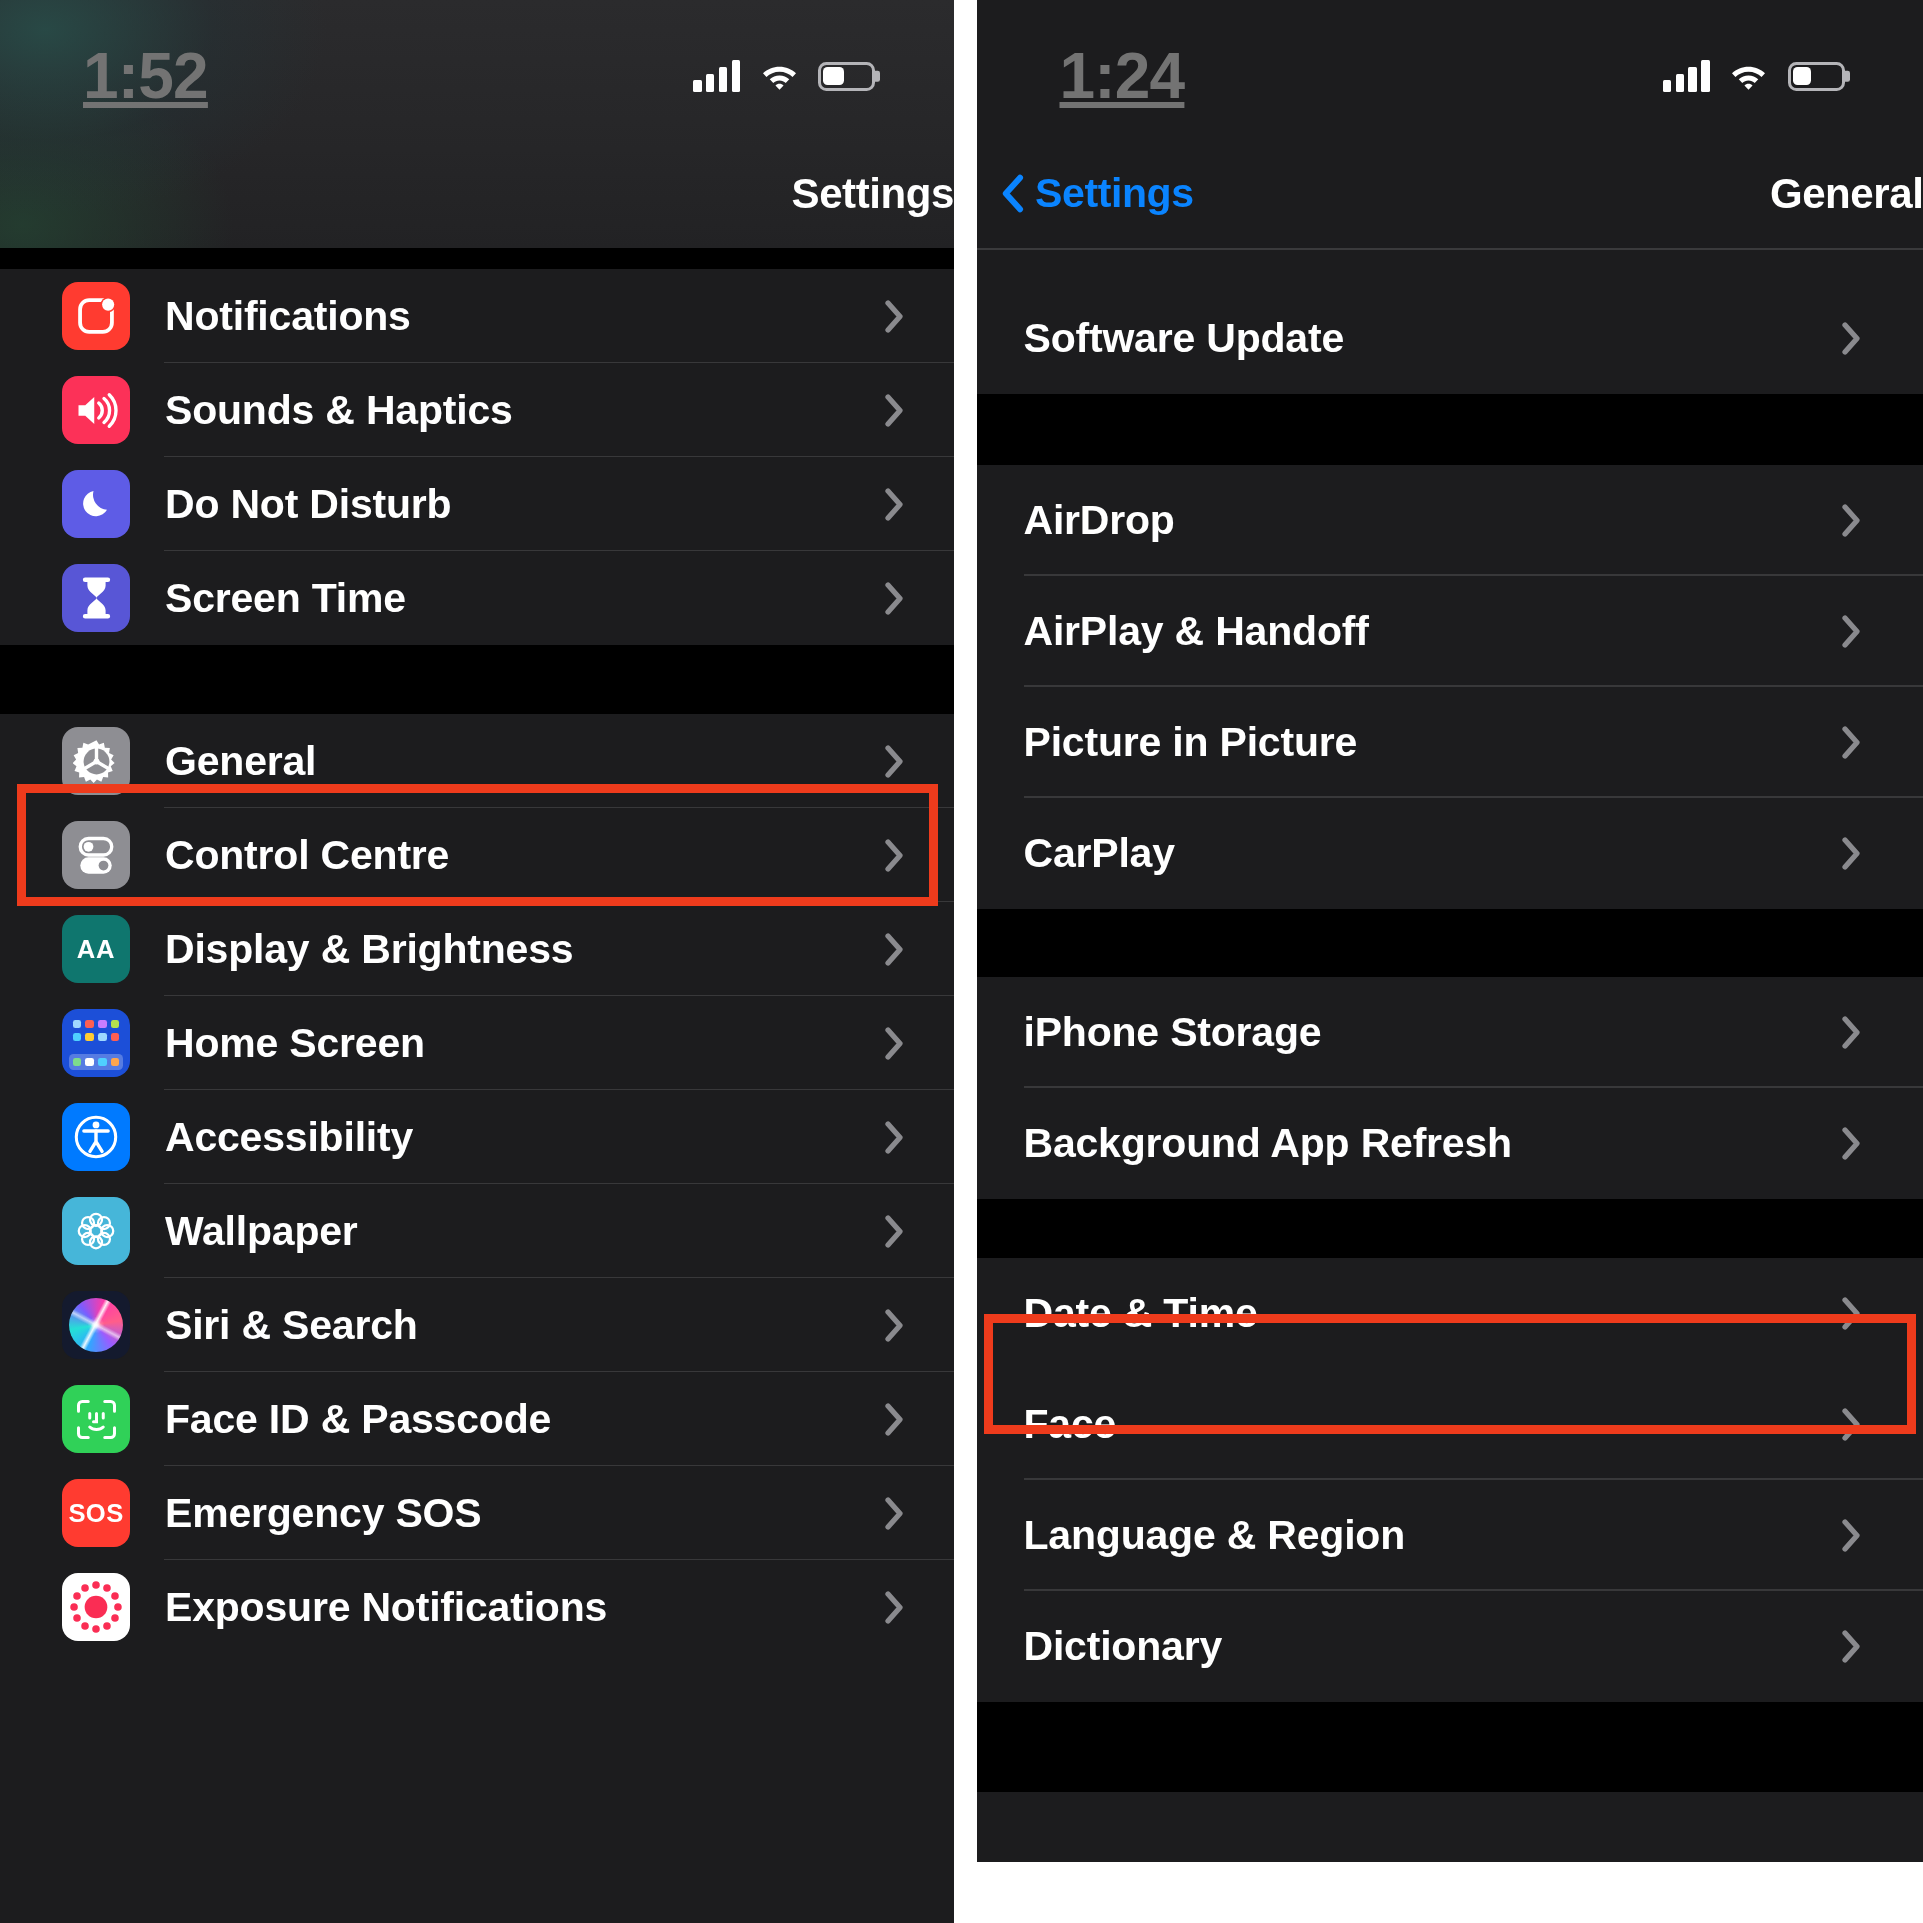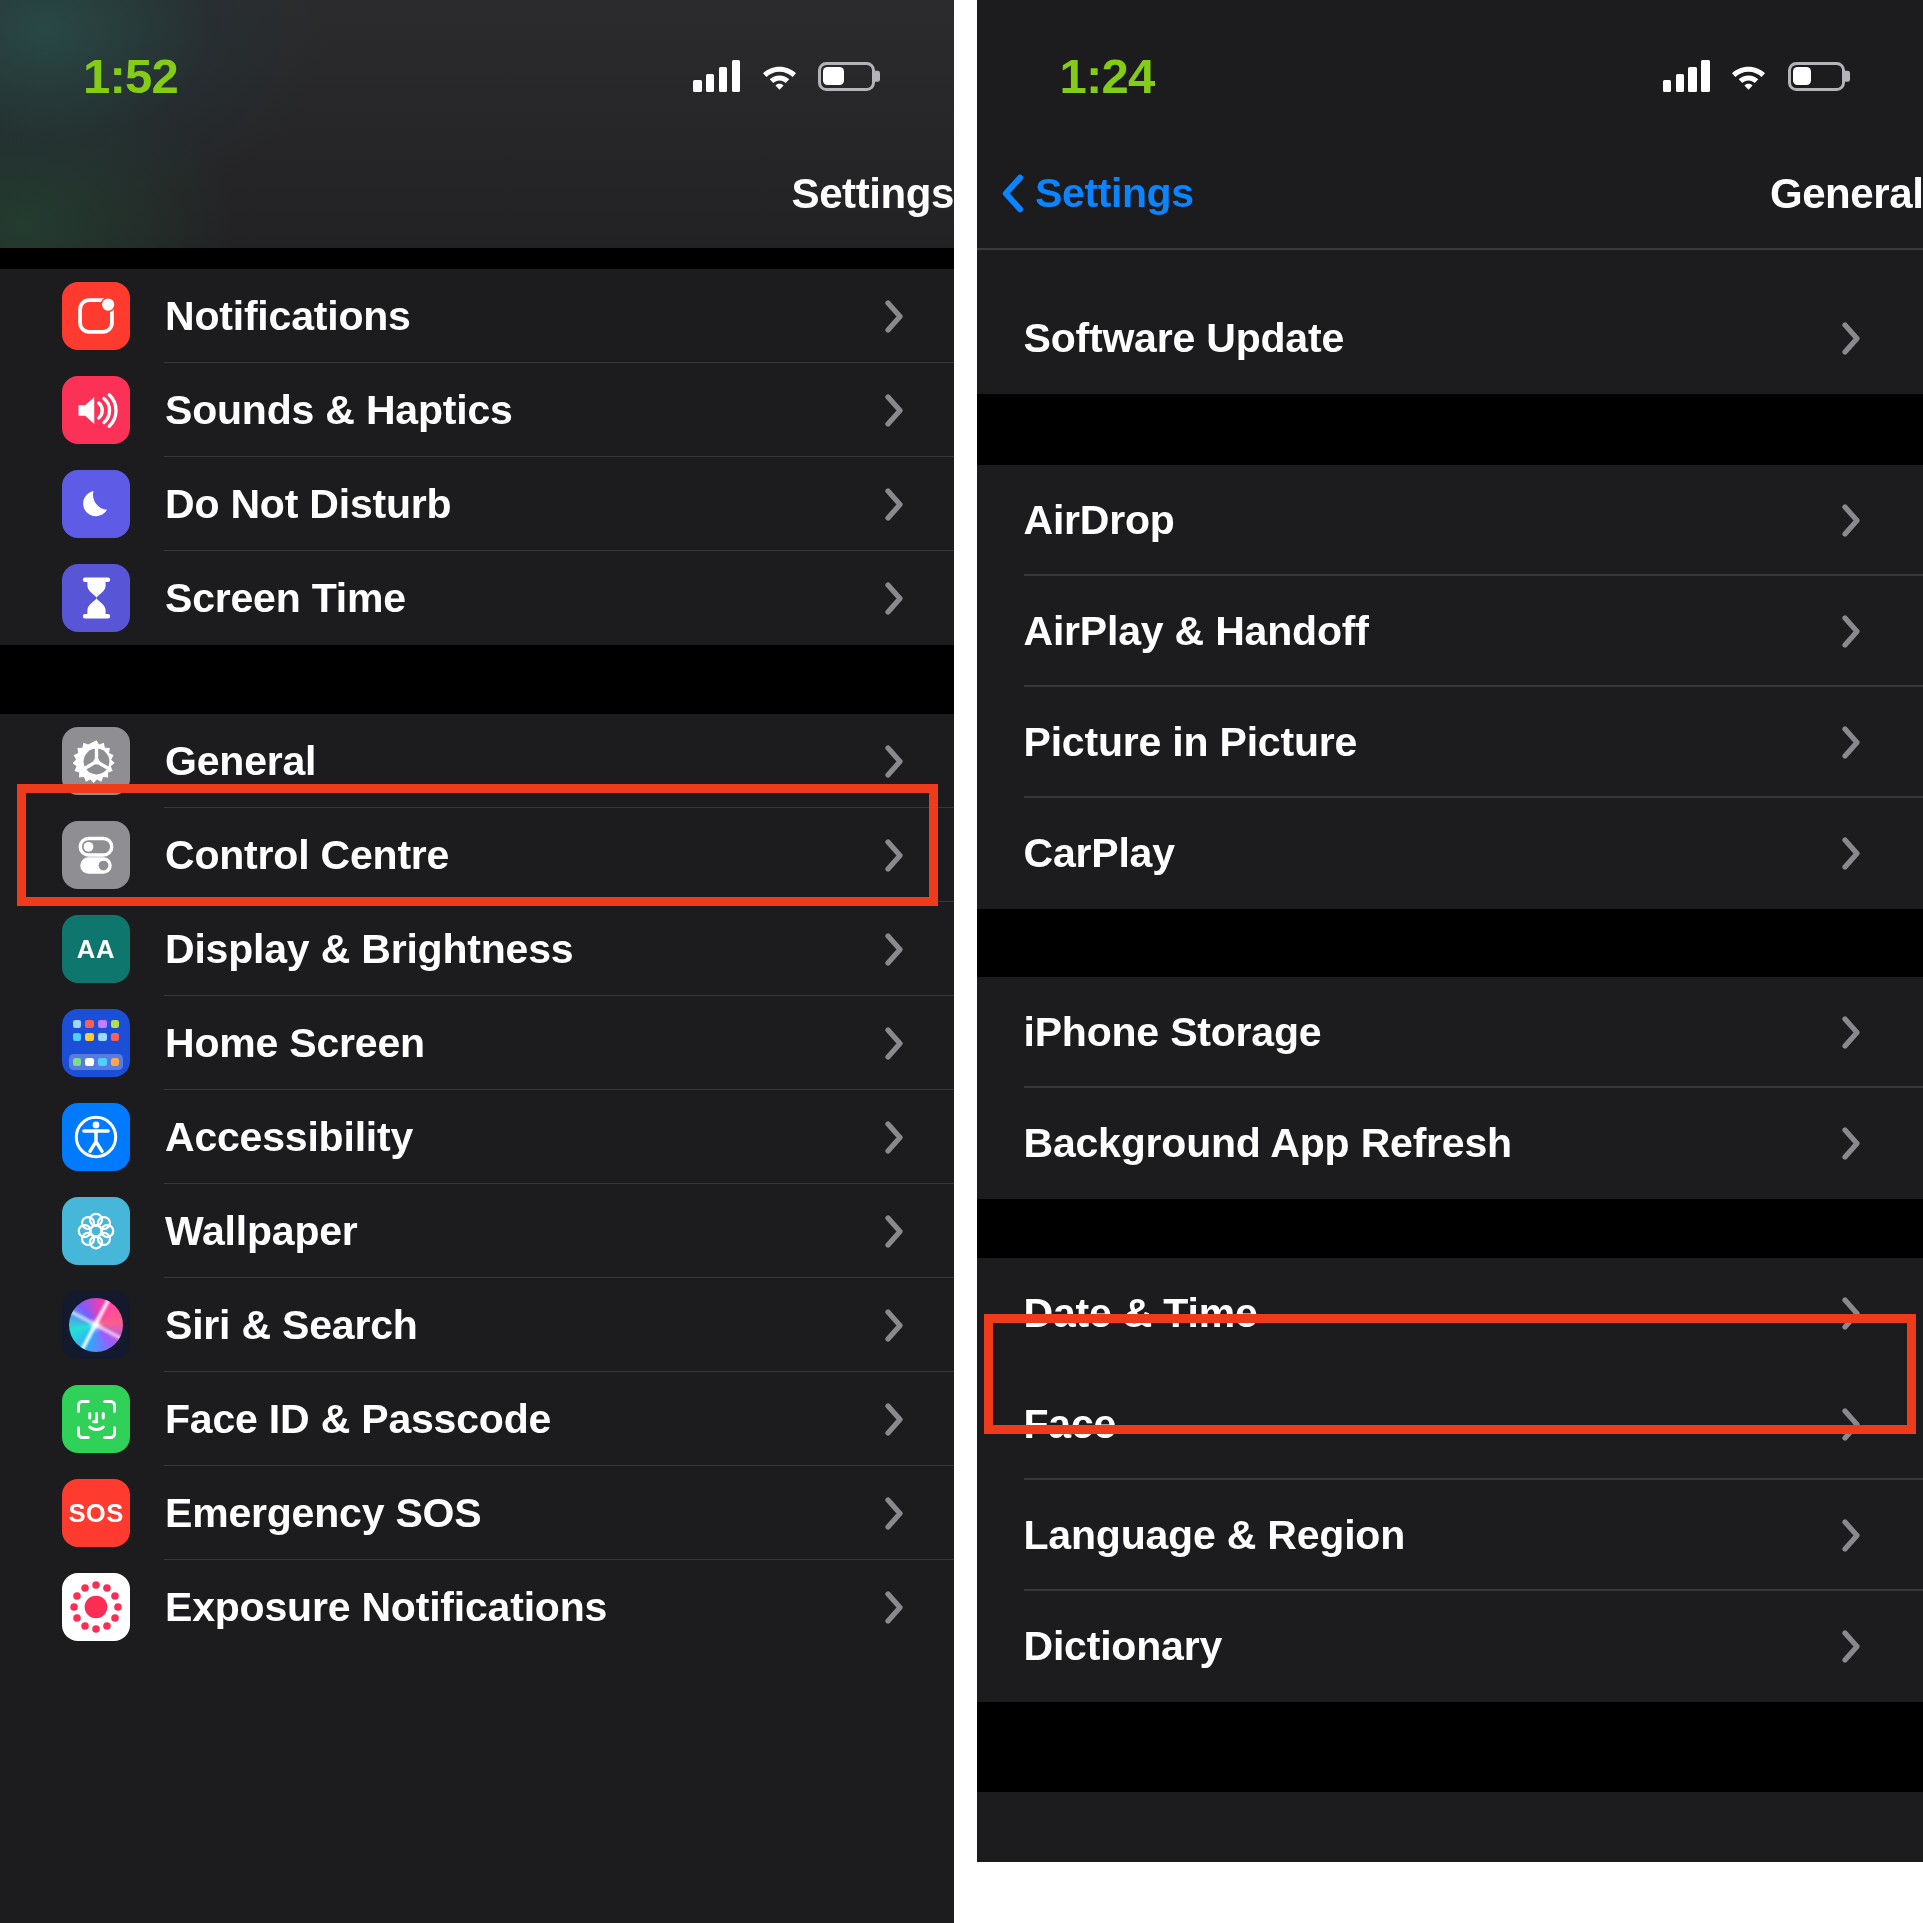--- a/index.html
+++ b/index.html
@@ -35,25 +35,26 @@
   .statusbar {
     position: relative;
     height: 139px;
     display: flex;
     align-items: center;
     justify-content: space-between;
     padding: 0 79px 0 83px;
     z-index: 5;
   }
   .status-time {
-    color: #84cc16;
-    font-size: 49px;
+    color: #737373;
+    font-size: 64px;
     font-weight: bold;
     letter-spacing: -0.8px;
     padding-top: 13.5px;
+    text-decoration: underline;
   }
   .status-right {
     display: flex;
     align-items: center;
     gap: 19.5px;
     padding-top: 13.5px;
   }
   
   .bars { display: flex; align-items: flex-end; gap: 4.5px; height: 32px; }
   .bars i { display:block; width: 8.3px; background: #ffffff; border-radius: 1.5px; }

